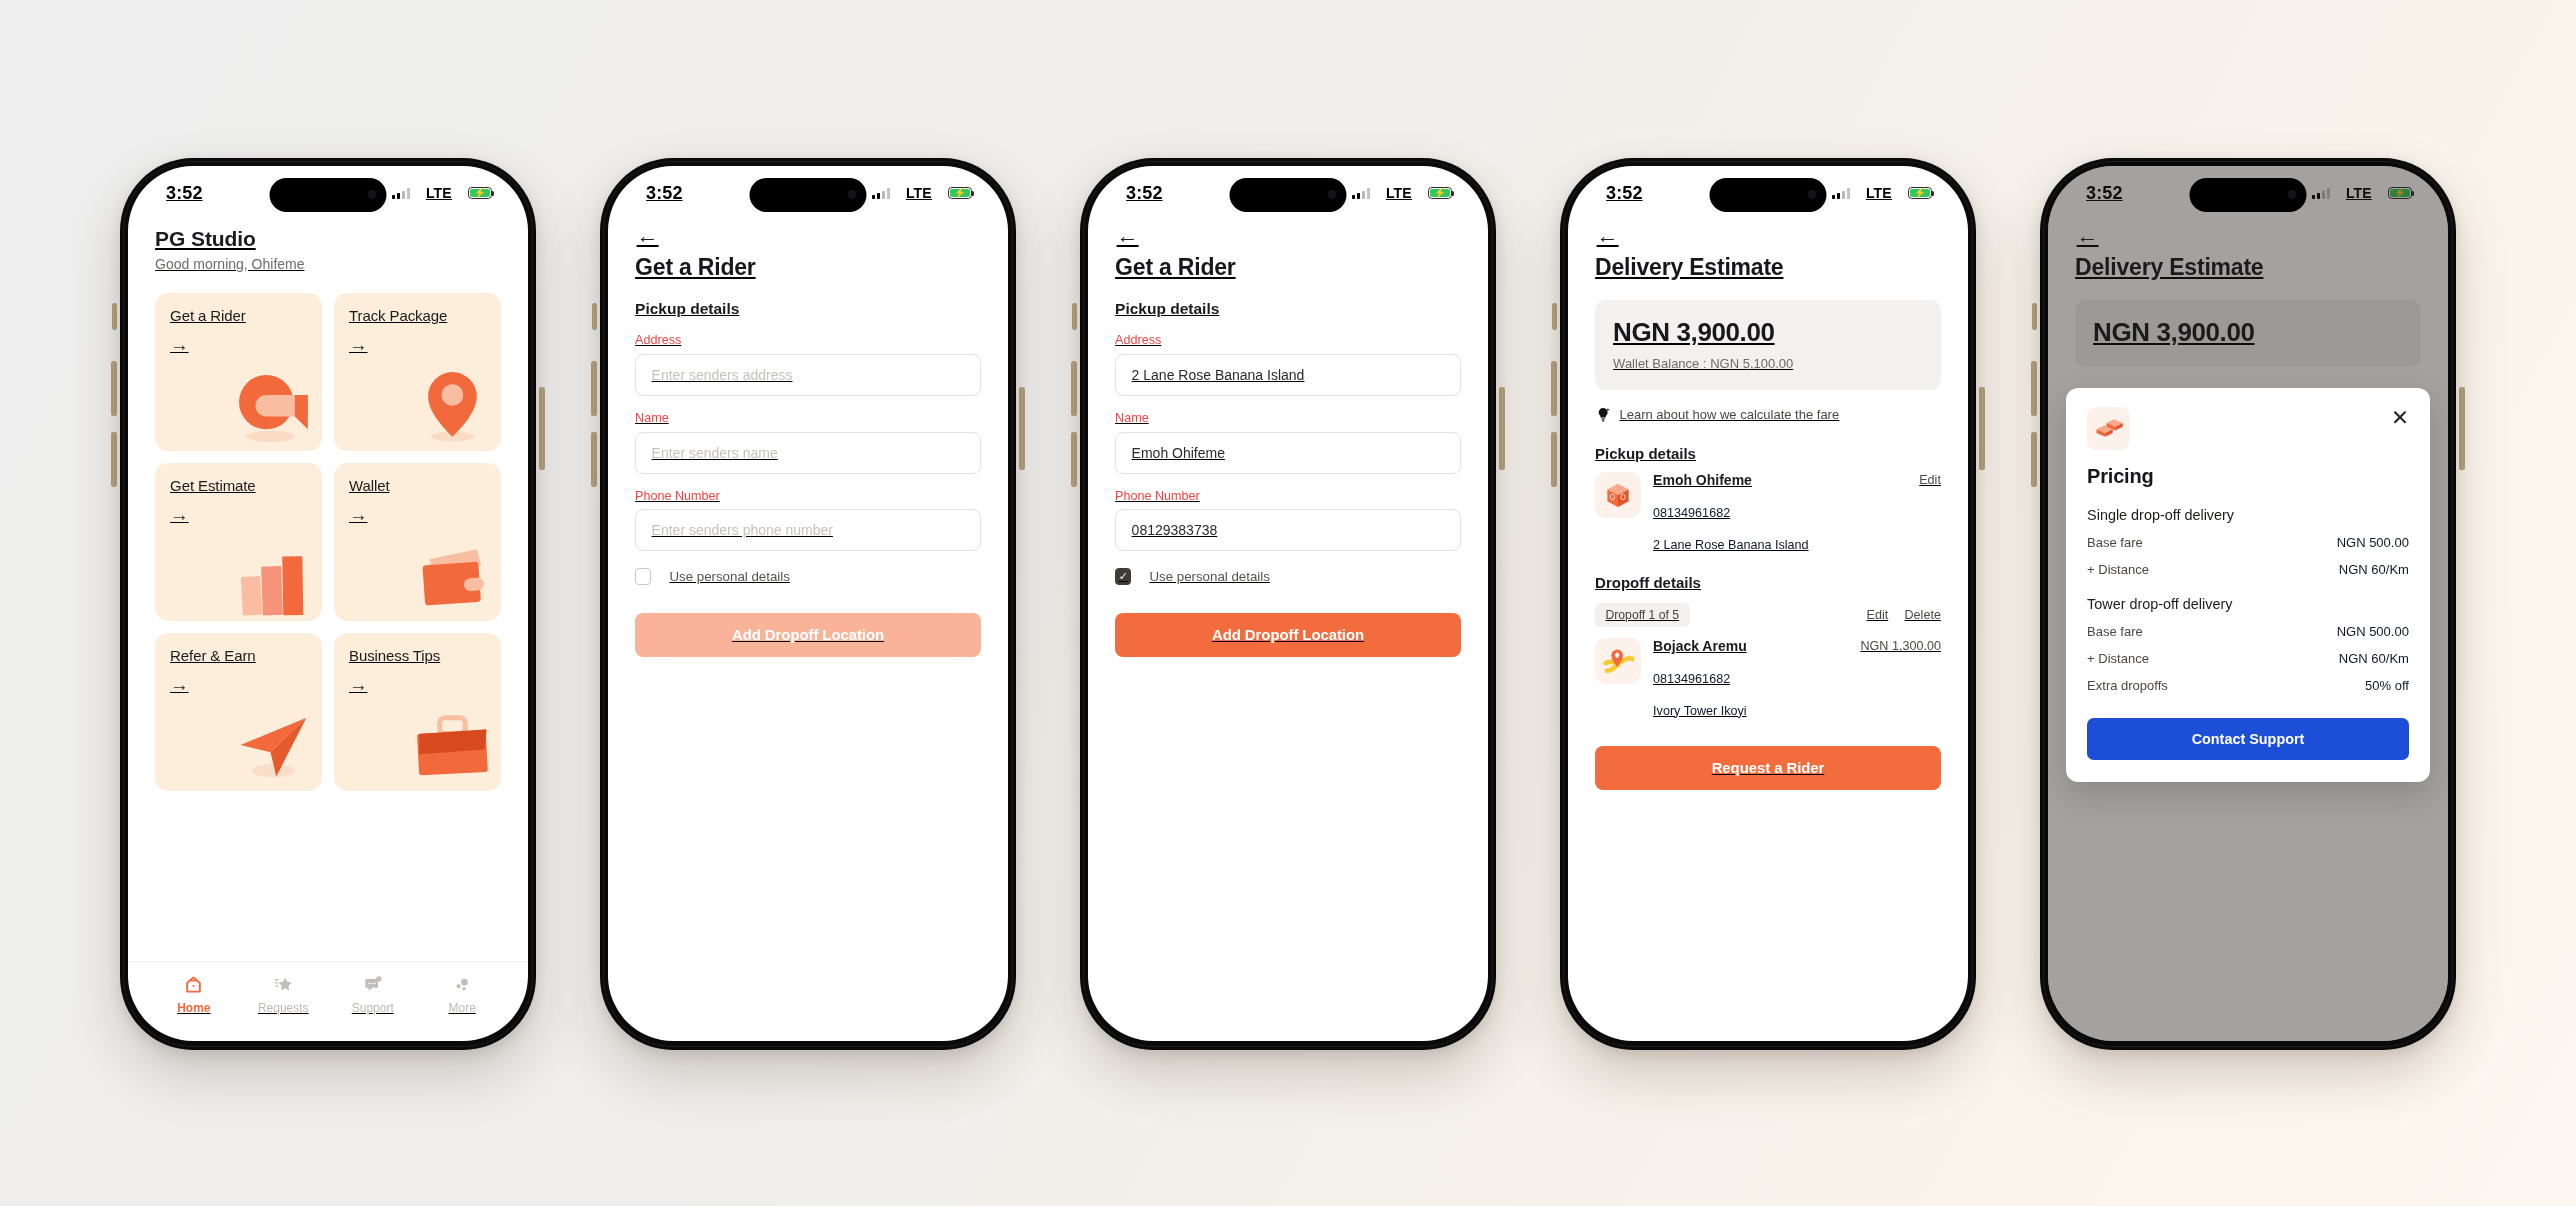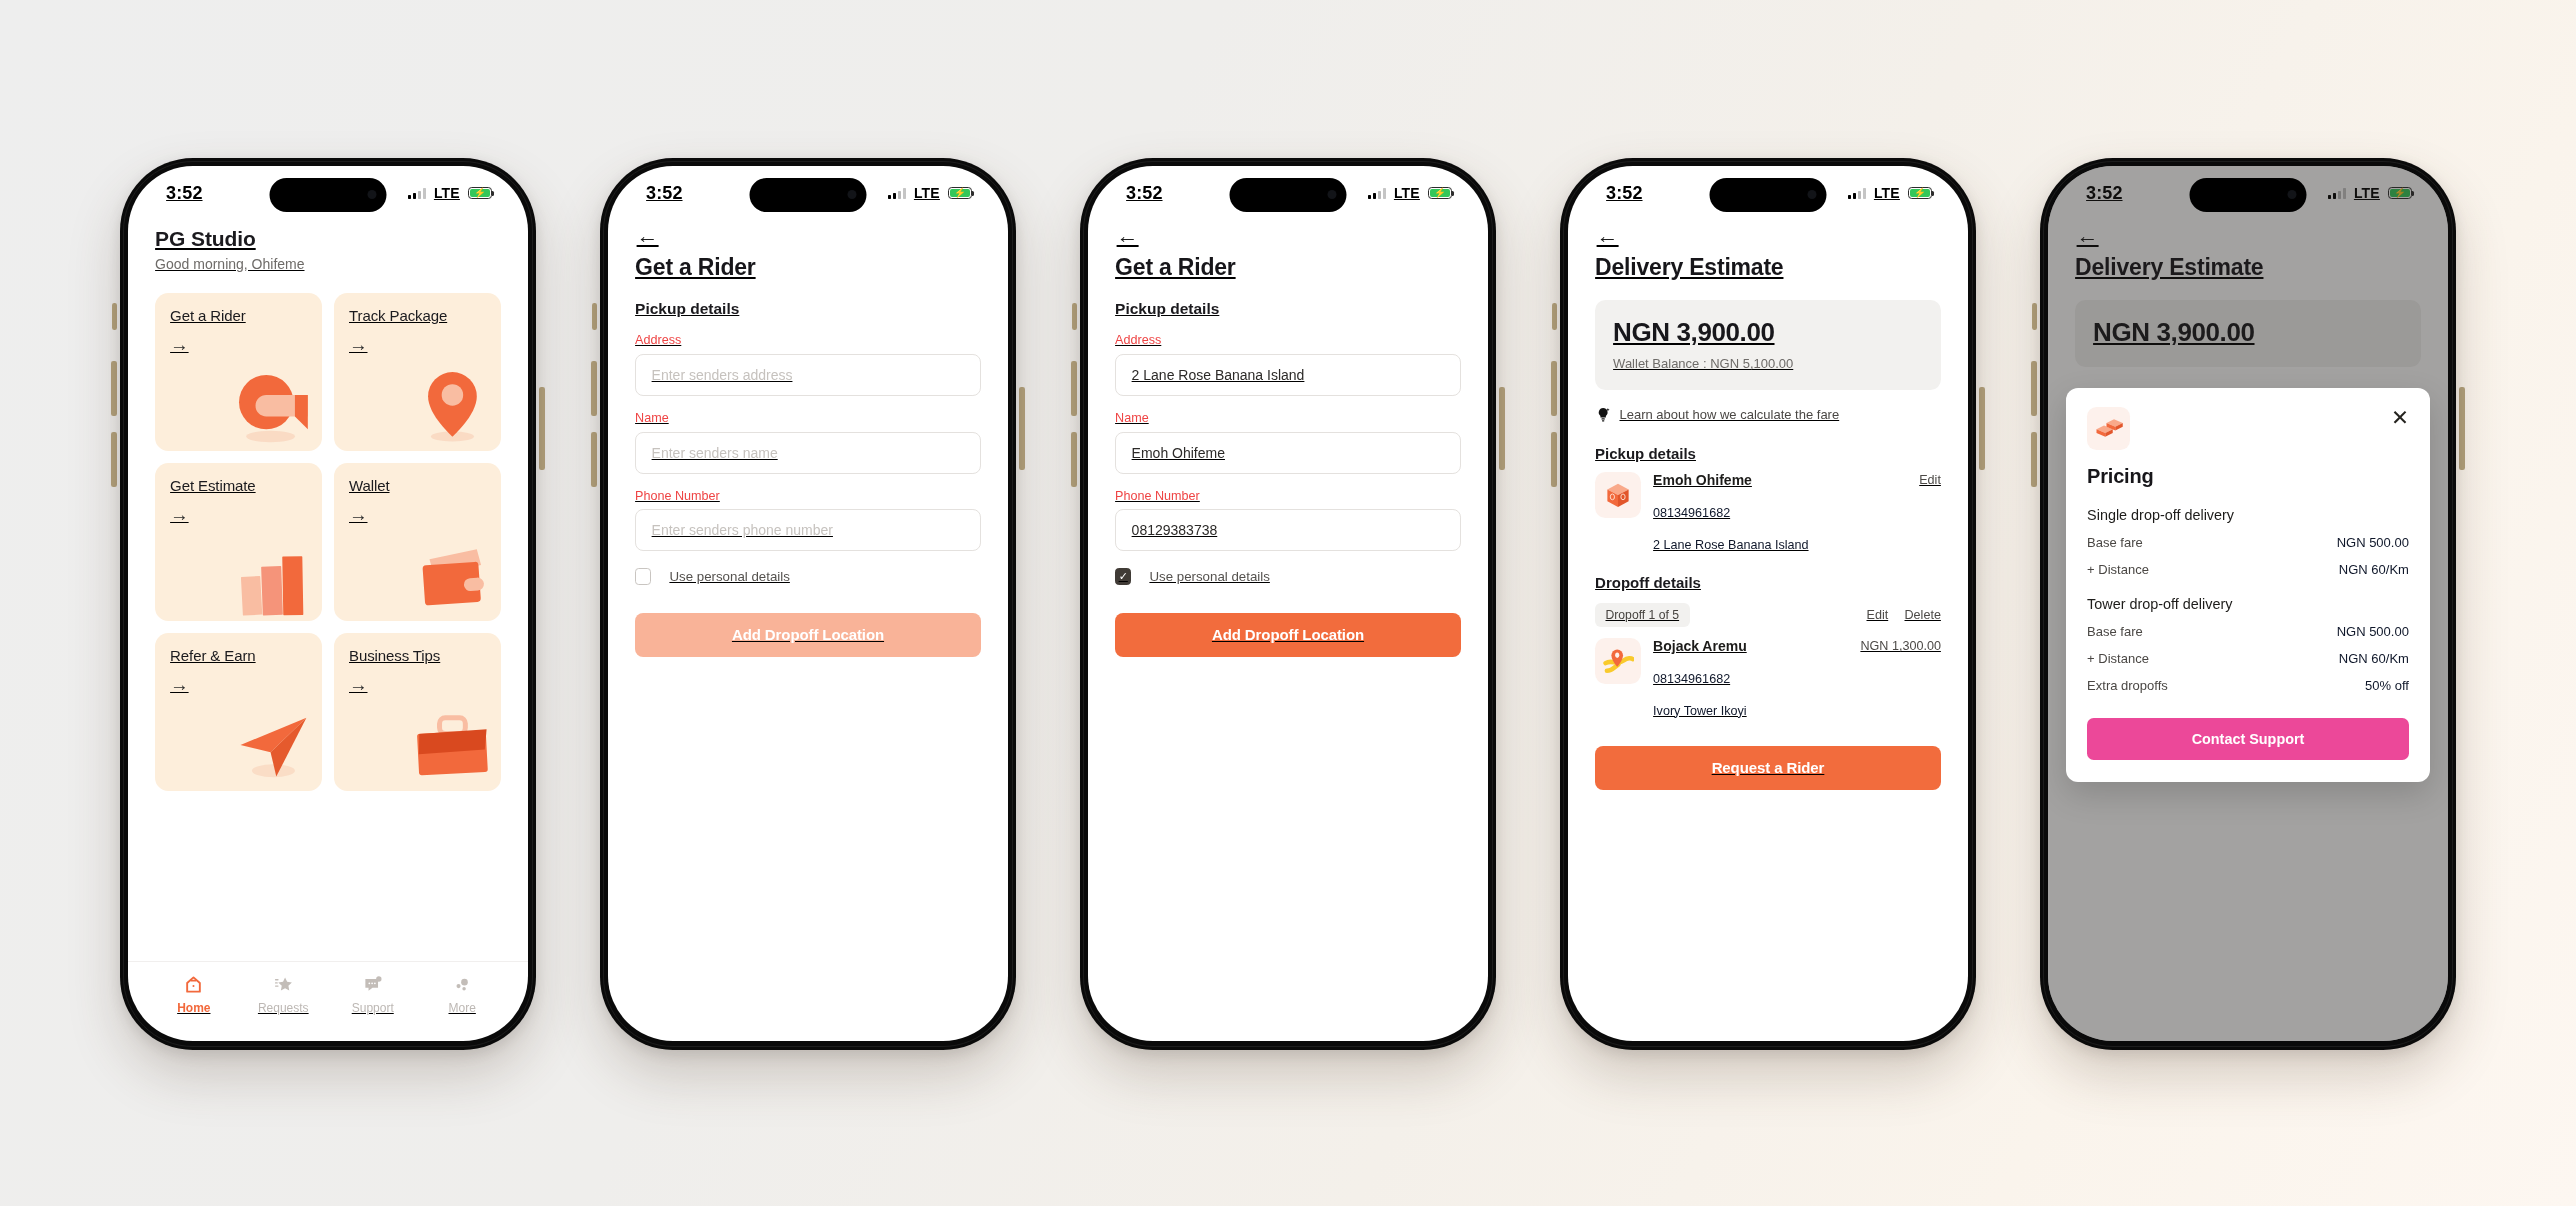--- a/index.html
+++ b/index.html
@@ -61,21 +61,21 @@
   }
 
   
   .statusbar {
     position: relative; height: 49px; flex: none;
     display: flex; align-items: center; justify-content: space-between;
     padding: 6px 36px 0 38px;
     color: #000; z-index: 4;
   }
   .sb-time { font-size: 18px; font-weight: 700; letter-spacing: 0.1px; }
-  .sb-right { display: flex; align-items: center; gap: 8px; }
+  .sb-right { display: flex; align-items: center; gap: 16px; }
   .bars { display: flex; align-items: flex-end; gap: 1.9px; height: 11px; }
   .bars i { width: 3px; background: #000; border-radius: 0.7px; display: block; }
   .bars i:nth-child(1){ height: 3.7px; }
   .bars i:nth-child(2){ height: 6px; }
   .bars i:nth-child(3){ height: 8.1px; background:#b9b9b9; }
   .bars i:nth-child(4){ height: 11px; background:#c5c5c5; }
   .sb-net { font-size: 14px; font-weight: 700; letter-spacing: 0.2px; }
   .battery {
     width: 24px; height: 12px; border: 1.5px solid #2d2d2d; border-radius: 3.7px;
     position: relative; display: flex; align-items: center; padding: 1.1px;
@@ -199,21 +199,21 @@
   .modal-close { font-size: 21.5px; color: #25231f; line-height: 1; margin-top: 1.5px; }
   .modal-title { font-size: 20px; font-weight: 600; color: #17161a; margin-top: 15.5px; letter-spacing: -0.2px; }
   .price-group-title { font-size: 14.4px; font-weight: 500; color: #1d1c1a; margin-top: 19px; }
   .price-row {
     display: flex; align-items: center; justify-content: space-between;
     margin-top: 12px; font-size: 13px; color: #4a4744;
   }
   .price-row .v { color: #0f172a; }
   .modal-cta {
     margin-top: 25px; width: 100%; height: 42px; border-radius: 6.7px;
-    background: #ec4899; color: #fff; font-size: 14.4px; font-weight: 700;
+    background: #1d4ed8; color: #fff; font-size: 14.4px; font-weight: 700;
     display: flex; align-items: center; justify-content: center;
   }
   .hidden-scroll { overflow: hidden; }
 </style>
 </head>
 <body>
 
 <div class="stage">
 
   <div class="phone">

